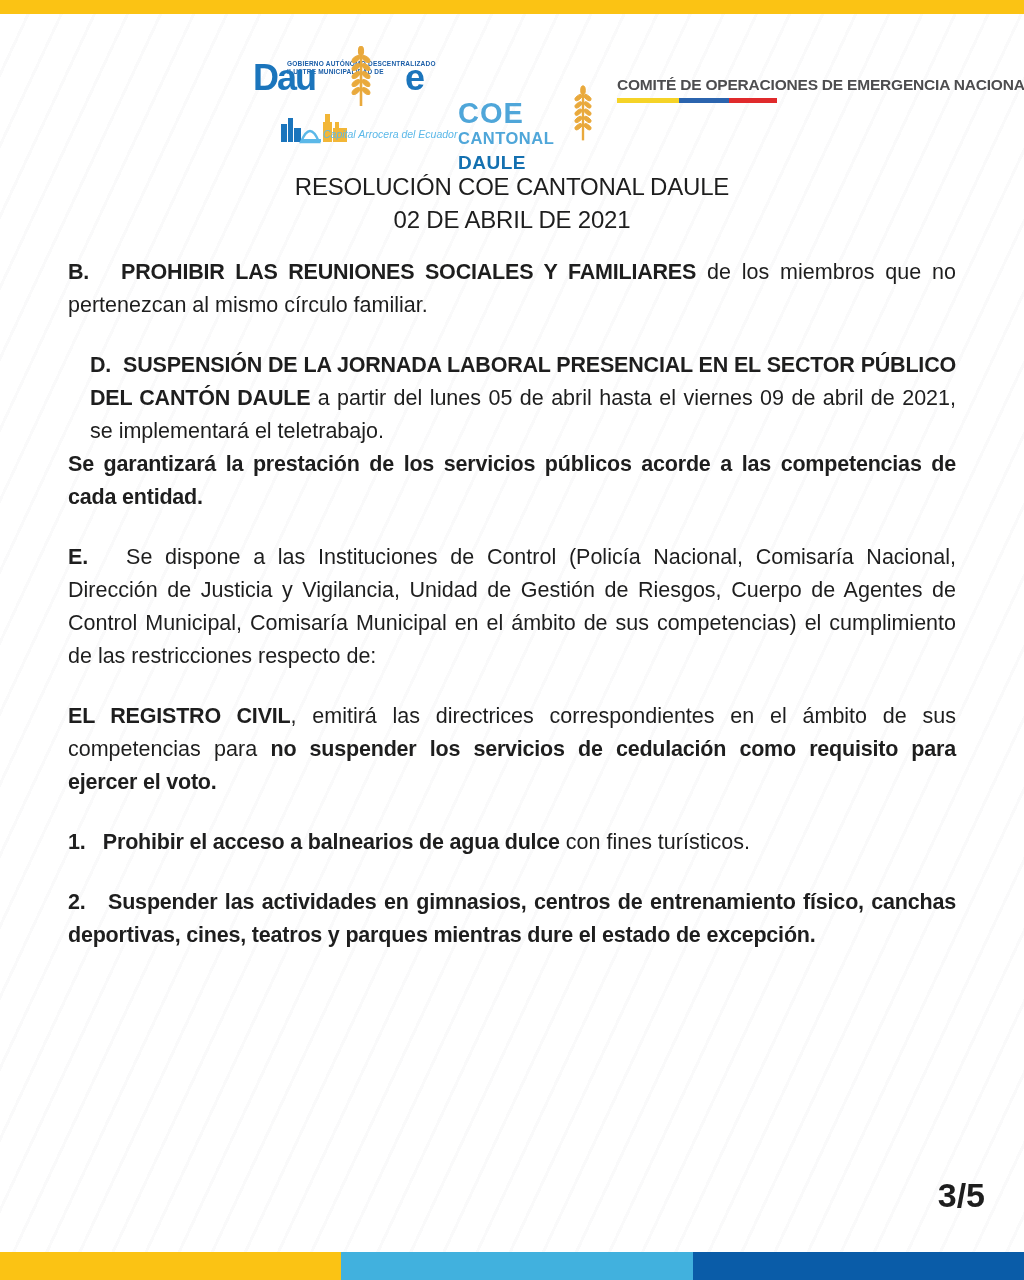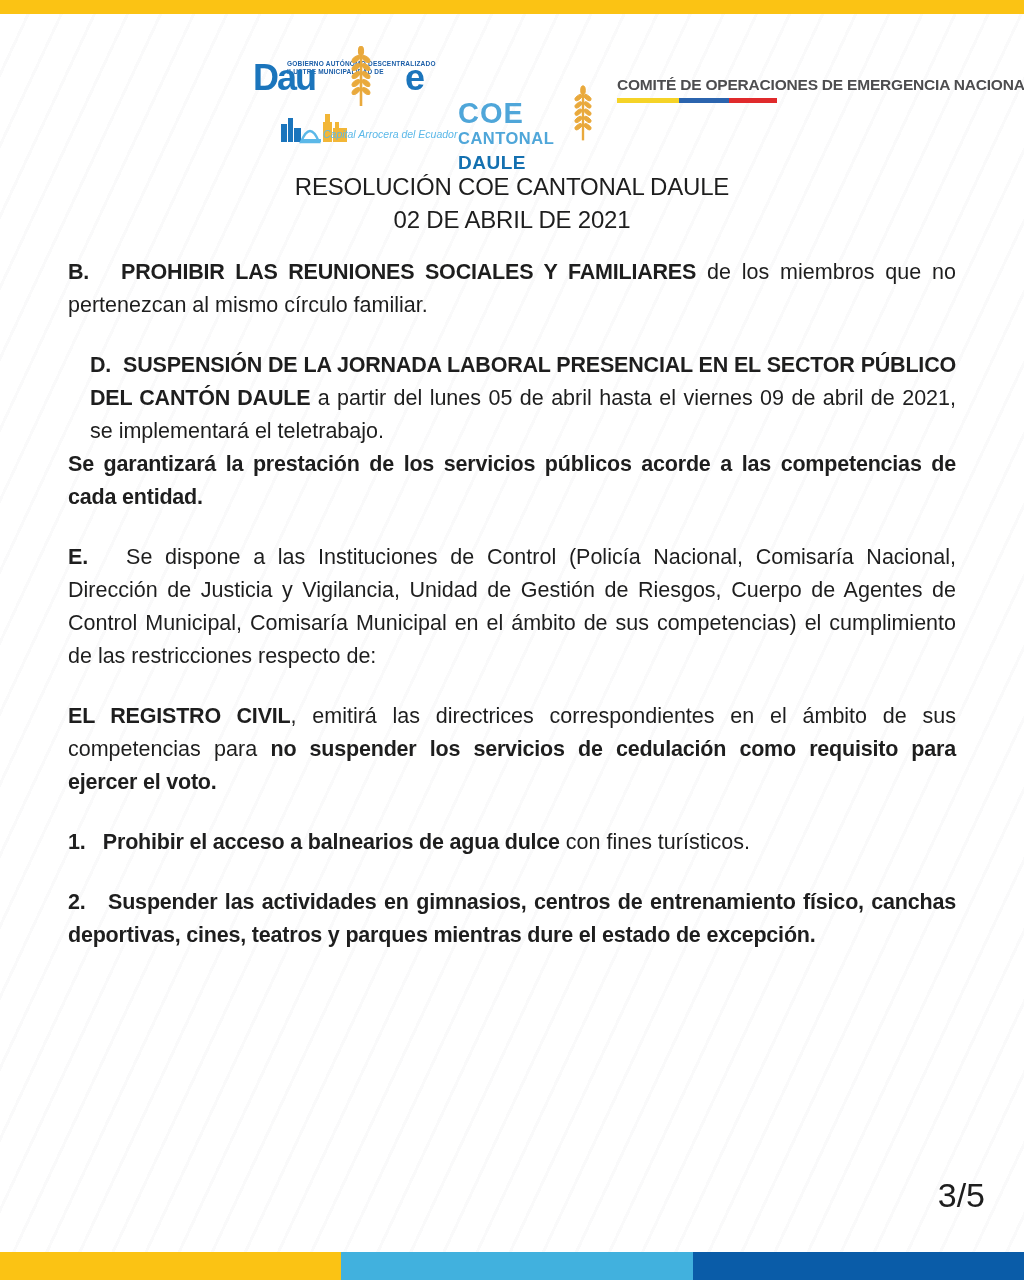--- a/index.html
+++ b/index.html
@@ -43,21 +43,21 @@
     color:#1E1E1E; font-size:24px; font-weight:normal; line-height:33px; letter-spacing:-.2px; }
 
   
   .doc-body { position:absolute; top:256px; left:68px; width:888px; color:#1E1E1E;
     font-size:21.5px; line-height:33px; }
   .para { margin:0 0 27px 0; text-align:justify; }
   .para.no-bottom { margin-bottom:0;margin-left:22px; }
   .para b { font-weight:bold; letter-spacing:-.2px; }
 
   
-  .page-number { position:absolute; top:1176px; right:39px; color:#1E1E1E; font-size:34px; font-weight:normal;text-align:center; }
+  .page-number { position:absolute; top:1176px; right:39px; color:#1E1E1E; font-size:34px; font-weight:bold;text-align:center; }
   .bottombar { position:absolute; bottom:0; left:0; width:1024px; height:28px; display:flex; }
   .bottombar .b-y { width:341px; background:#FBC314; }
   .bottombar .b-lb { width:352px; background:#41B1DE; }
   .bottombar .b-db { width:331px; background:#0A5CA8; }
 </style>
 </head>
 <body>
 
 <div class="page">
 

